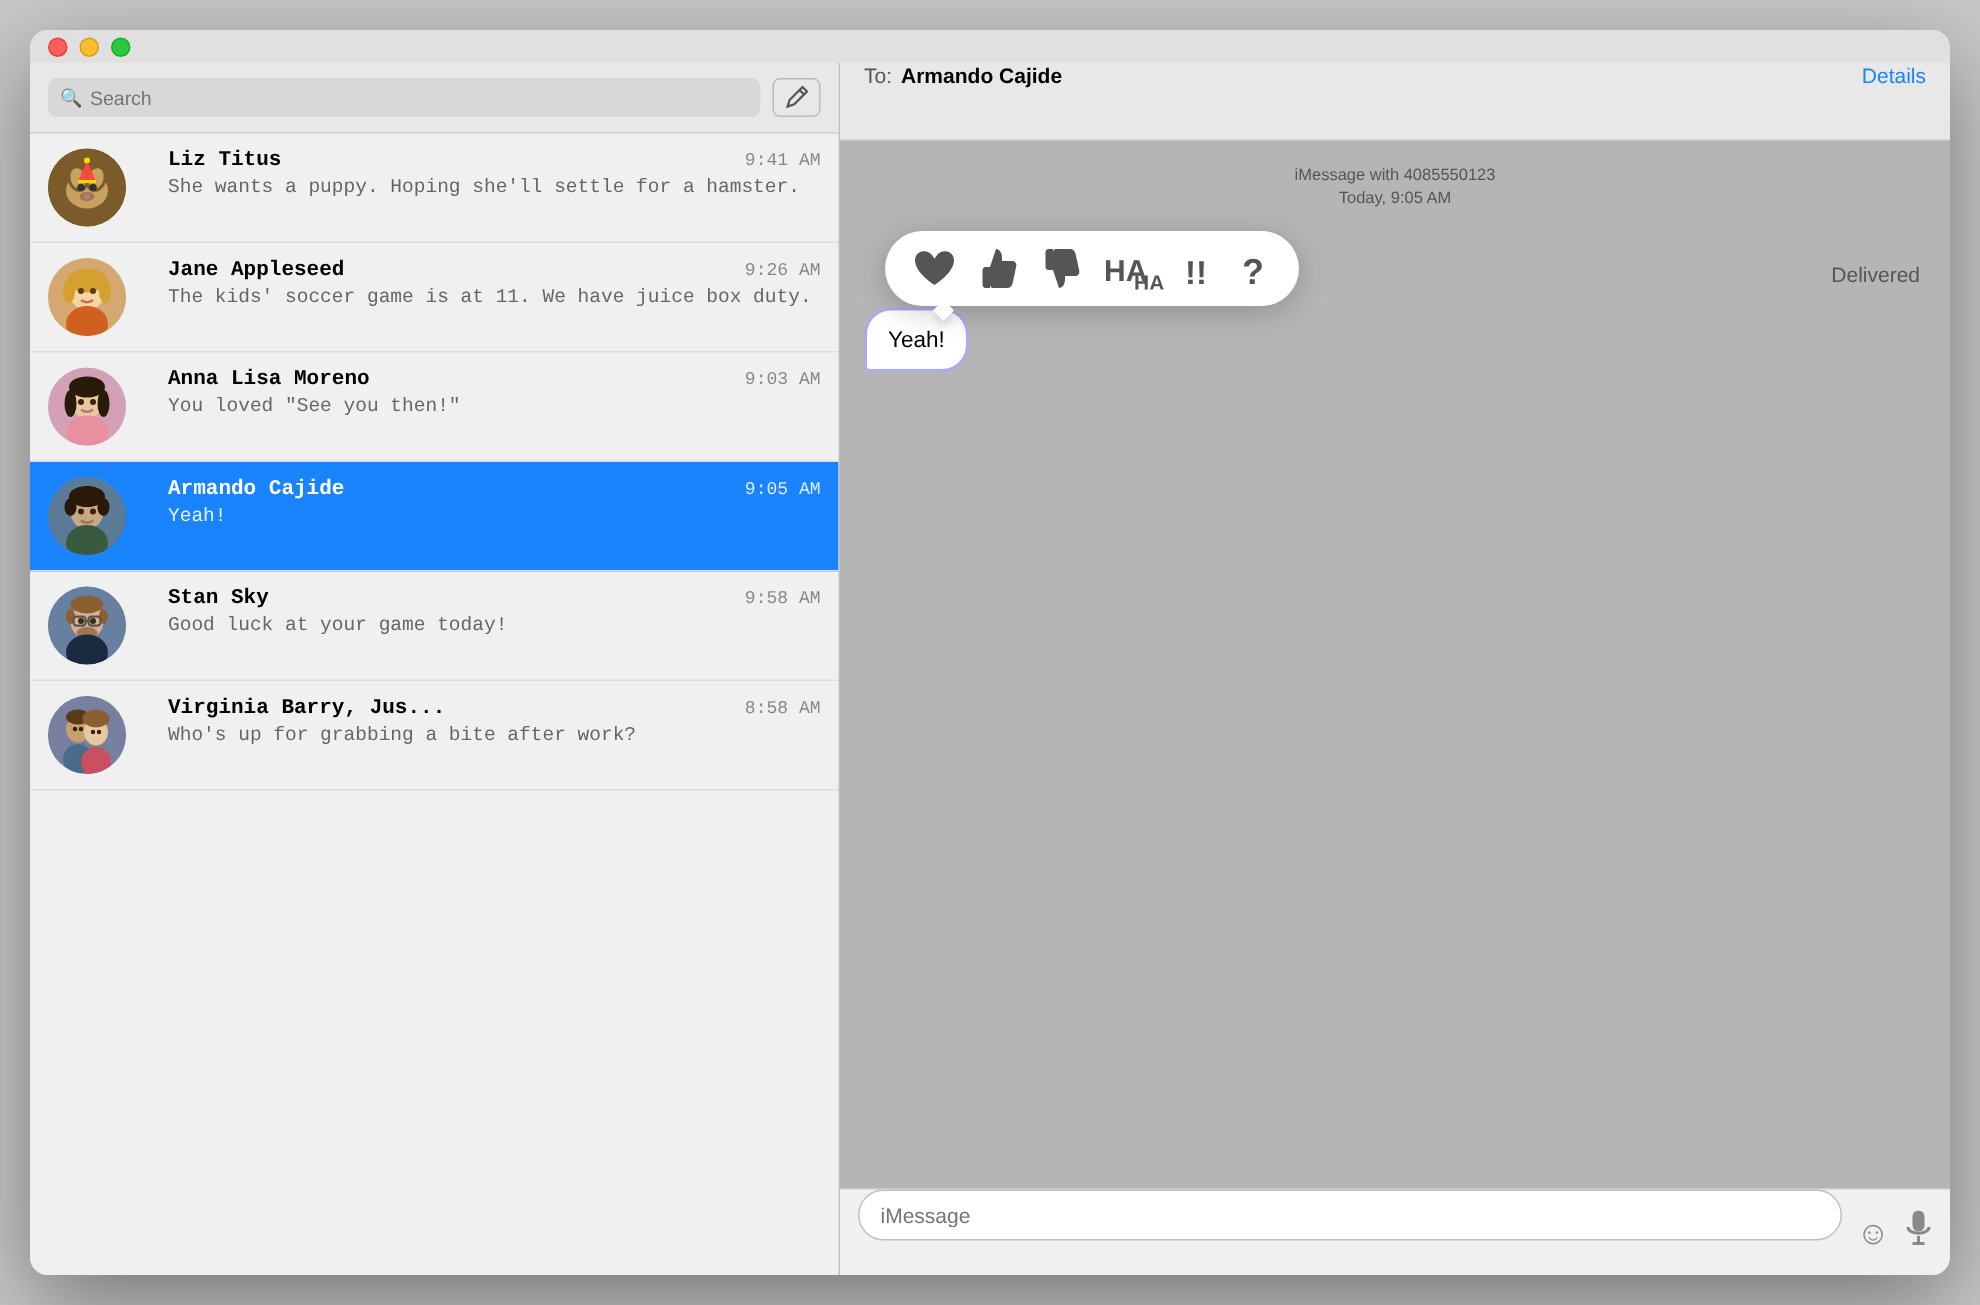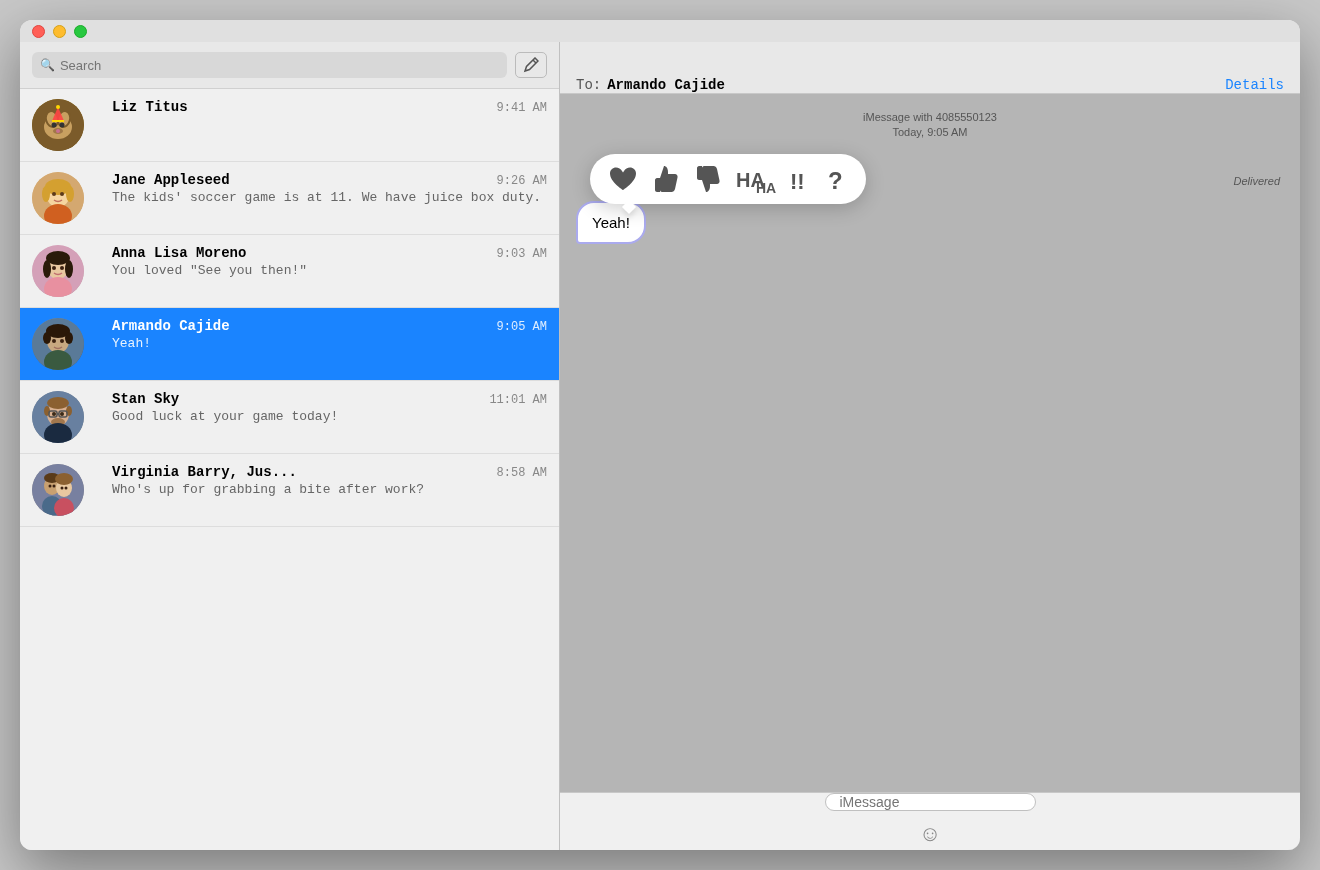--- a/index.html
+++ b/index.html
@@ -157,23 +157,22 @@
       flex: 1;
       display: flex;
       flex-direction: column;
       background: #b5b5b5;
     }
     .chat-header {
       height: 52px;
       background: #e8e8e8;
       border-bottom: 1px solid #c8c8c8;
       display: flex;
-      align-items: flex-end;
+      align-items: flex-start;
       padding: 0 16px;
-      font-family: Liberation Mono, monospace;
     }
     .chat-header-to {
       font-size: 14px;
       color: #555;
       margin-right: 6px;
     }
     .chat-header-name {
       font-size: 14px;
       font-weight: 600;
       color: #000;
@@ -222,35 +221,32 @@
       color: #fff;
       border-bottom-right-radius: 4px;
     }
     .bubble.received {
       background: #fff;
       color: #000;
       border-bottom-left-radius: 4px;
     }
     .delivered-text {
       text-align: right;
-      font-size: 11px;
+      font-size: 14px;
       color: #555;
       margin-top: 2px;
       padding-right: 4px;
-      font-style: italic;
     }
     .chat-input-area {
       height: 58px;
       background: #f0f0f0;
       border-top: 1px solid #c8c8c8;
       display: flex;
-      align-items: center;
       padding: 0 12px;
       gap: 10px;
-      flex-direction: column;
     }
     .message-input {
       flex: 1;
       height: 34px;
       border-radius: 17px;
       border: 1px solid #c0c0c0;
       background: #fff;
       padding: 0 14px;
       font-size: 14px;
       color: #999;
@@ -373,20 +369,21 @@
               <polygon points="26,8 20,22 32,22" fill="#FF4444" opacity="0.9"></polygon>
               <line x1="20" y1="22" x2="32" y2="22" stroke="#FFD700" stroke-width="2"></line>
               <circle cx="26" cy="8" r="2" fill="#FFD700"></circle>
             </svg>
           </div>
           <div class="conv-body">
             <div class="conv-header">
               <span class="conv-name">Liz Titus</span>
               <span class="conv-time">9:41 AM</span>
             </div>
+            <div class="conv-preview-multi">She wants a puppy. Hoping she'll settle for a hamster.</div>
           </div>
         </div>
 
         <div class="conv-item">
           <div class="avatar" style="background: linear-gradient(160deg, #e0c090 0%, #c89a60 100%);">
             <svg width="52" height="52" viewBox="0 0 52 52">
               <circle cx="26" cy="26" r="26" fill="#D4A870"></circle>
 
               <ellipse cx="26" cy="22" rx="12" ry="13" fill="#F5D5A0"></ellipse>
               <ellipse cx="26" cy="15" rx="13" ry="8" fill="#D4A030"></ellipse>
@@ -478,21 +475,21 @@
 
               <ellipse cx="26" cy="31" rx="7" ry="4" fill="#8B6030" opacity="0.7"></ellipse>
               <path d="M22 29 Q26 33 30 29" stroke="#A07850" stroke-width="1" fill="none"></path>
 
               <ellipse cx="26" cy="44" rx="14" ry="12" fill="#1A2A40"></ellipse>
             </svg>
           </div>
           <div class="conv-body">
             <div class="conv-header">
               <span class="conv-name">Stan Sky</span>
-              <span class="conv-time">11:01 AM</span>
+              <span class="conv-time">9:58 AM</span>
             </div>
             <div class="conv-preview-multi">Good luck at your game today!</div>
           </div>
         </div>
 
         <div class="conv-item">
           <div class="avatar" style="background: linear-gradient(160deg, #9090A0 0%, #707080 100%); padding: 0; position: relative; overflow: hidden;">
             <svg width="52" height="52" viewBox="0 0 52 52">
               <circle cx="26" cy="26" r="26" fill="#7880A0"></circle>
 

